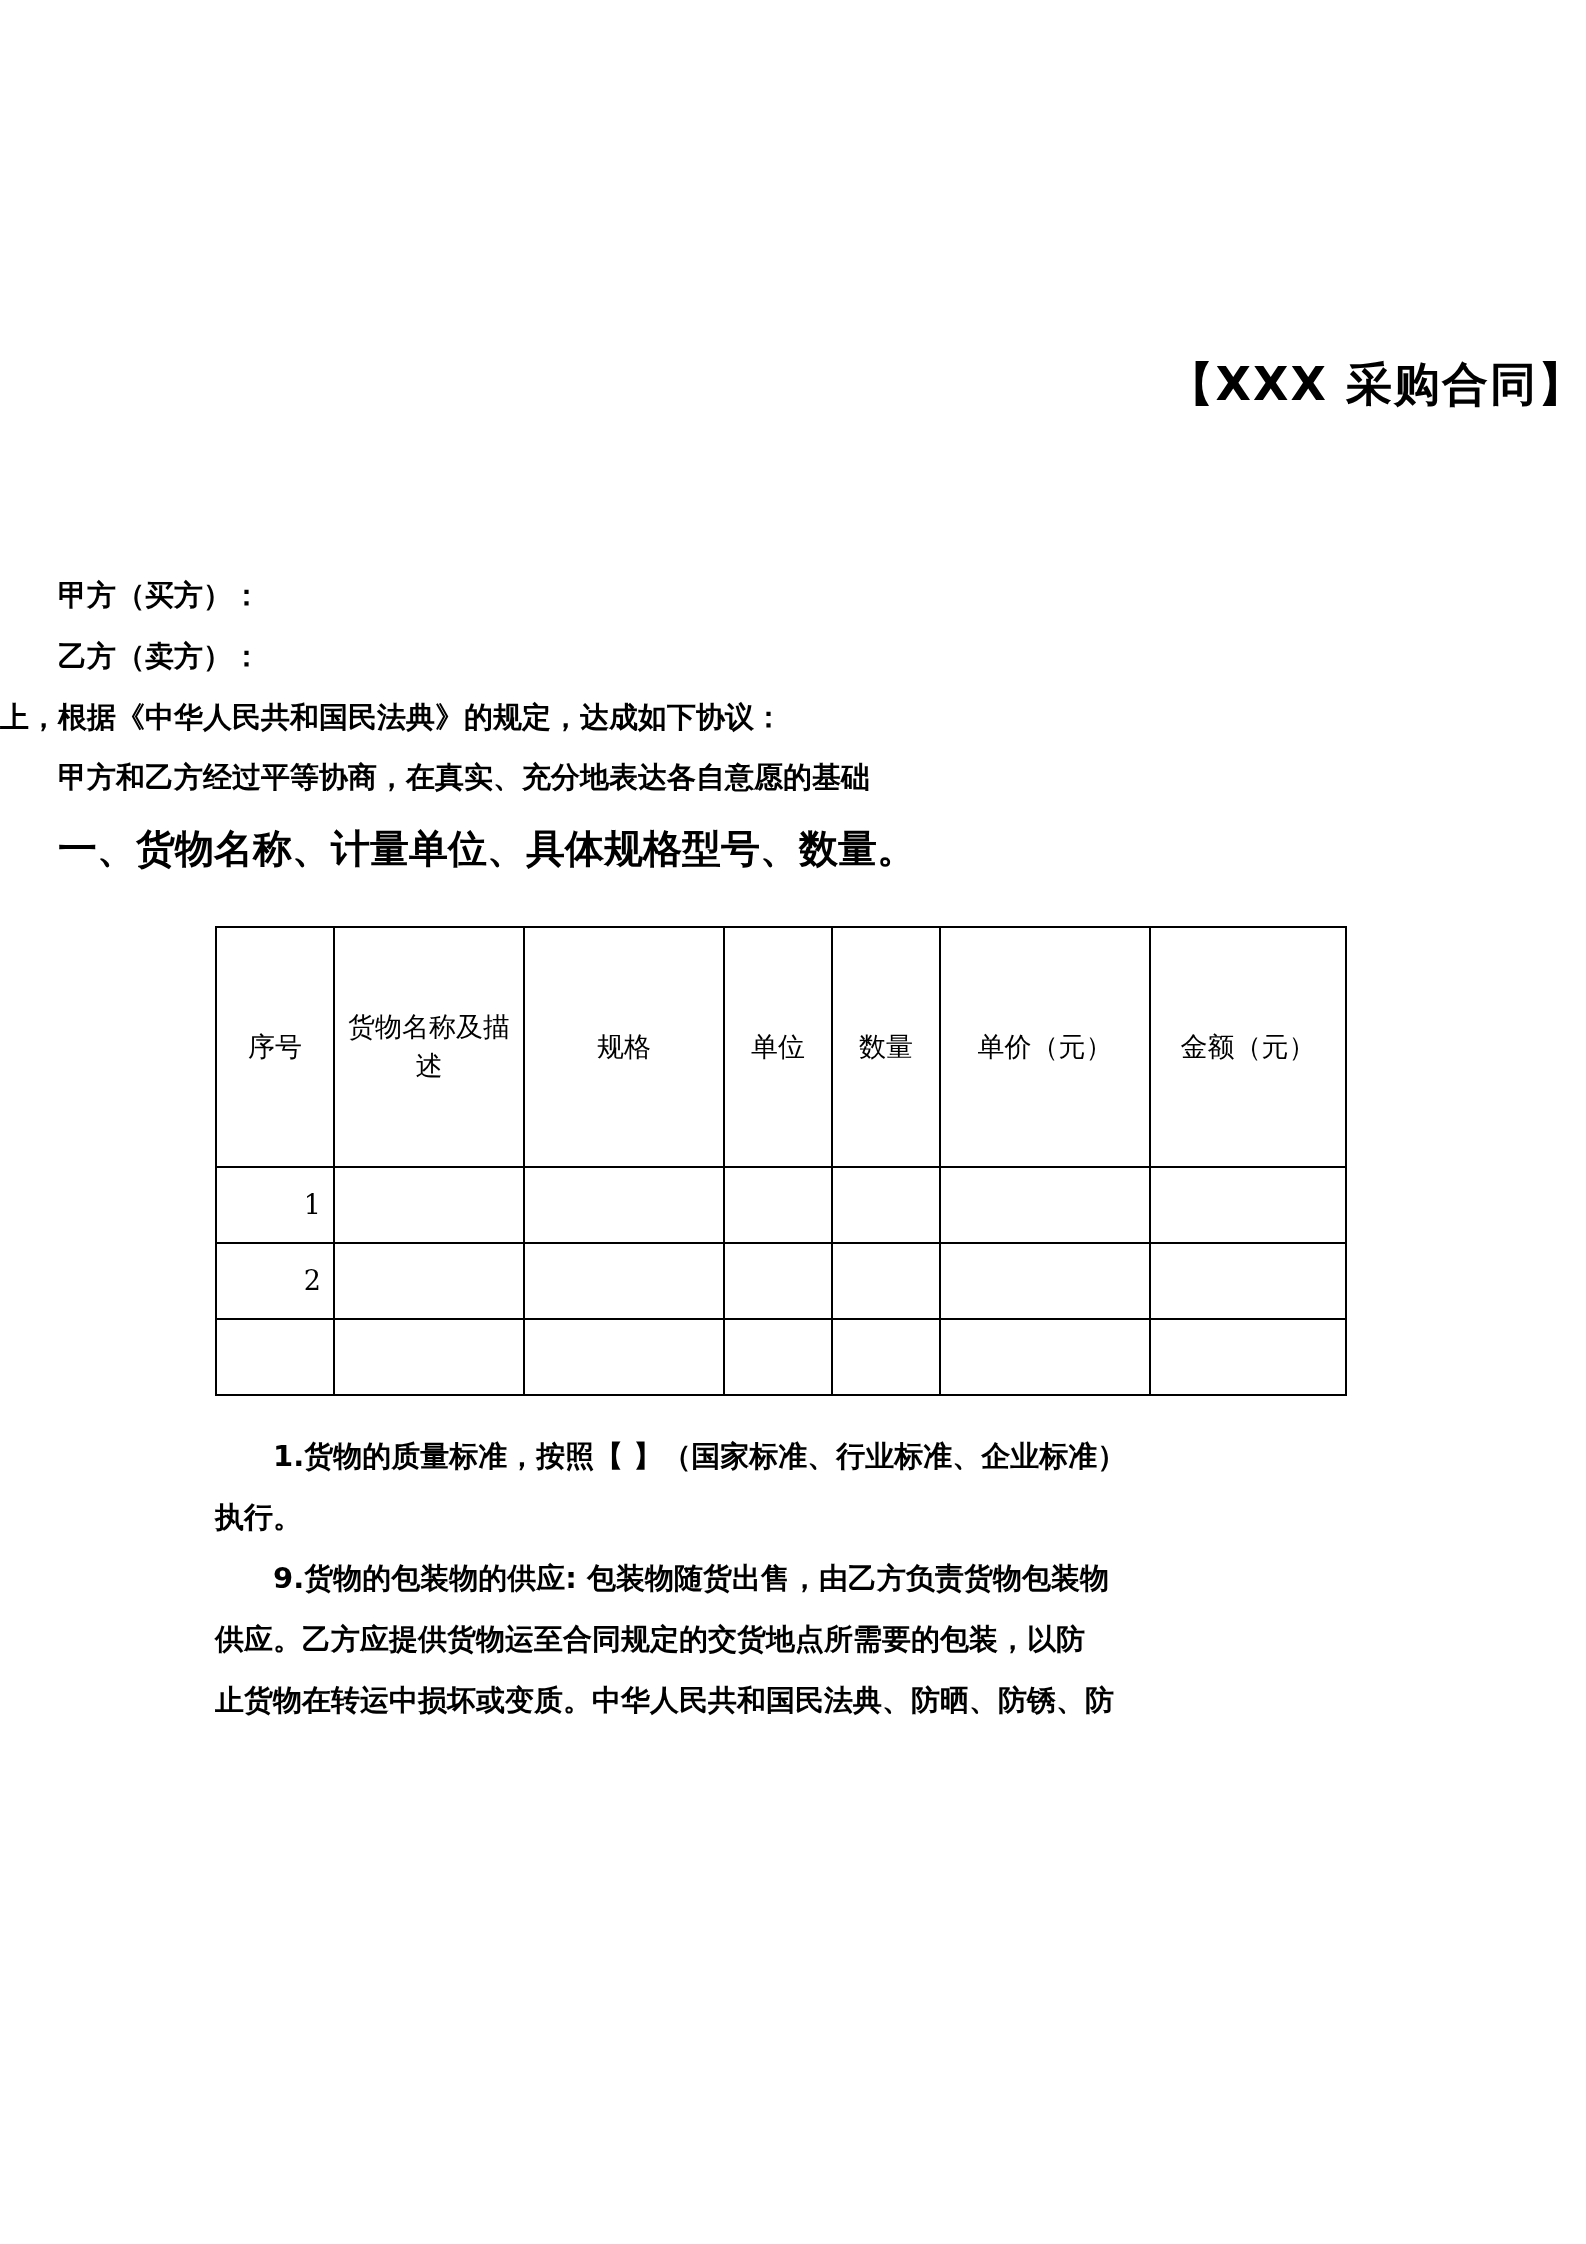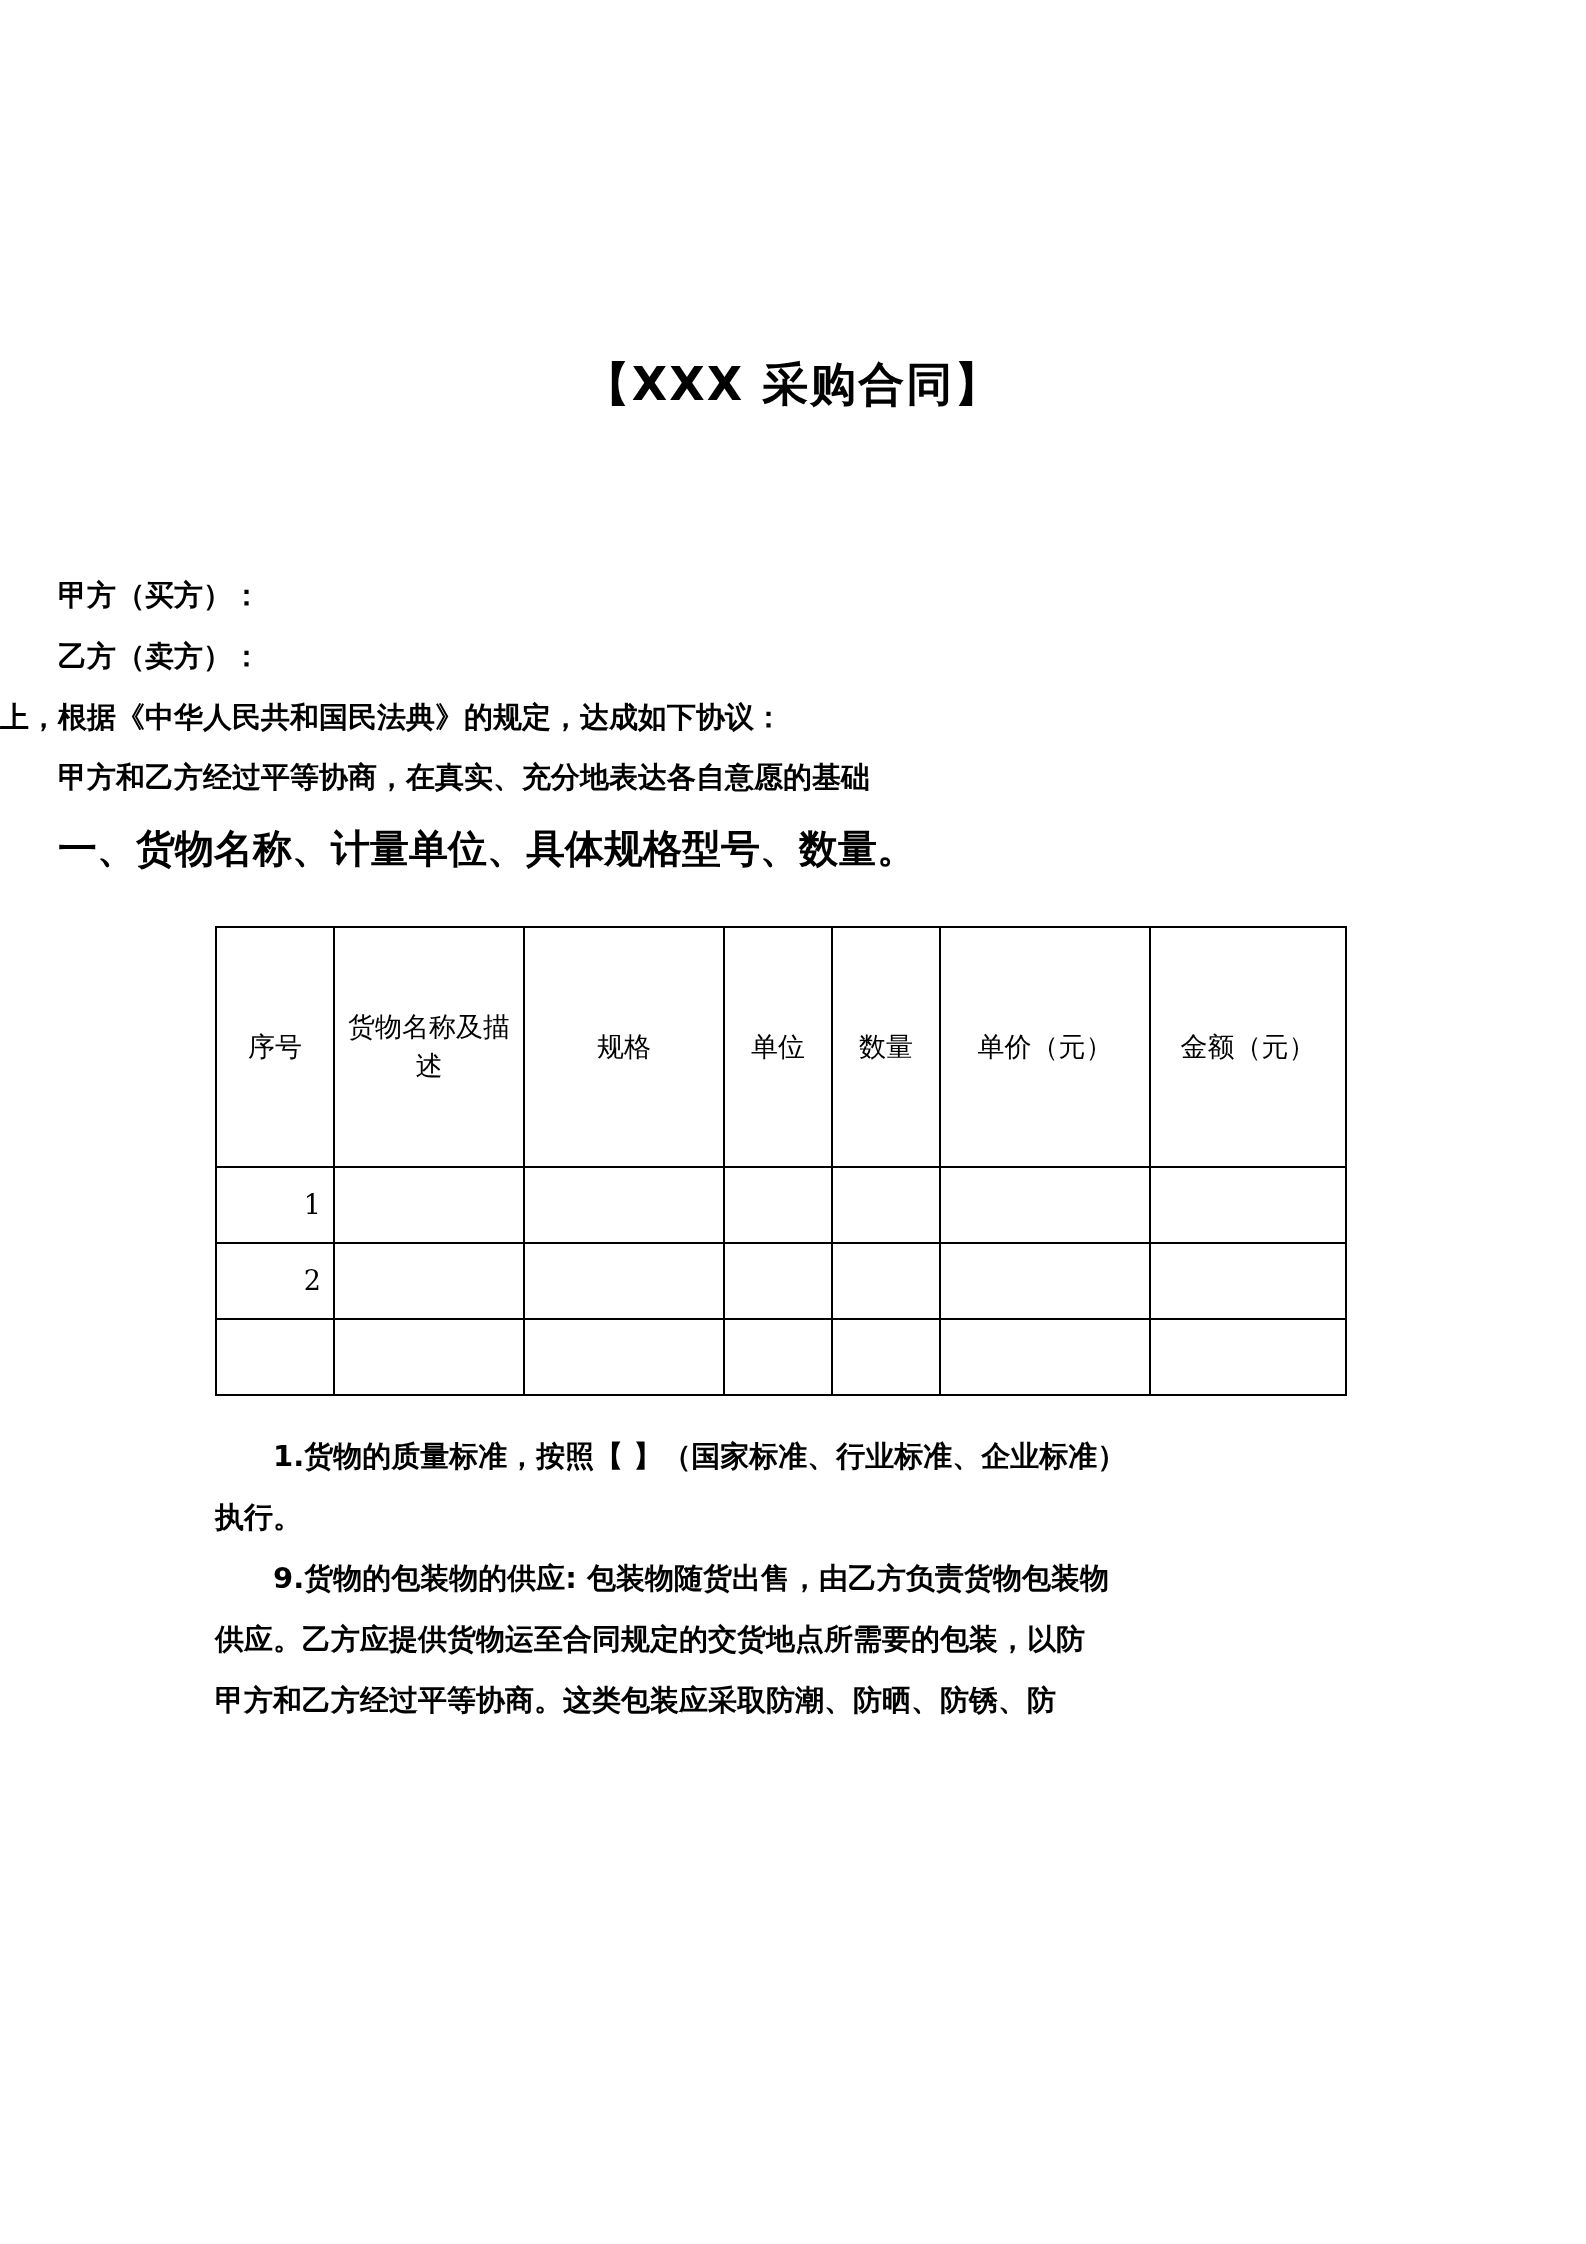--- a/index.html
+++ b/index.html
@@ -17,21 +17,21 @@
   }
   .page {
     position: relative;
     width: 1586px;
     height: 2244px;
     box-sizing: border-box;
     padding: 0;
     background: #ffffff;
   }
   .doc-title {
-    text-align: center;
+    text-align: right;
     font-size: 46px;
     font-weight: bold;
     letter-spacing: 2px;
     margin-top: 355px;
     margin-bottom: 0;
     line-height: 1.3;
   }
   .body-block {
     margin-top: 150px;
     padding-right: 190px;
@@ -160,16 +160,16 @@
         <td></td>
       </tr>
     </tbody>
   </table>
 
   <div class="after-table">
     <p class="para indent">1.货物的质量标准，按照【 】（国家标准、行业标准、企业标准）</p>
     <p class="para">执行。</p>
     <p class="para indent">9.货物的包装物的供应: 包装物随货出售，由乙方负责货物包装物</p>
     <p class="para">供应。乙方应提供货物运至合同规定的交货地点所需要的包装，以防</p>
-    <p class="para">甲方和乙方经过平等协商。这类包装应采取防潮、防晒、防锈、防</p>
+    <p class="para">止货物在转运中损坏或变质。中华人民共和国民法典、防晒、防锈、防</p>
   </div>
 
 </div>
 
 </body></html>

